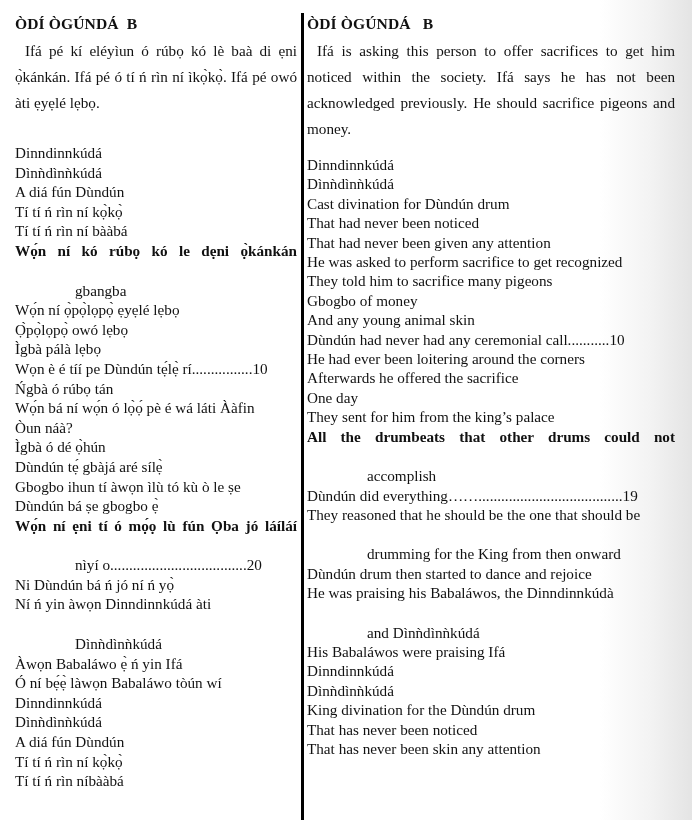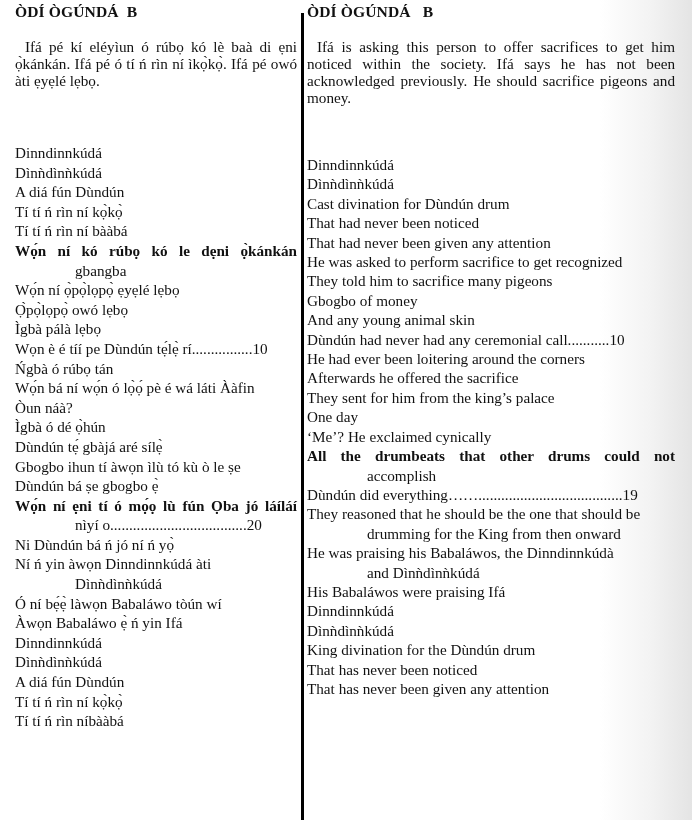--- a/index.html
+++ b/index.html
@@ -32,33 +32,33 @@
     .divider {
       position: absolute;
       left: 301px;
       top: 13px;
       width: 3px;
       height: 807px;
       background: #000;
     }
     .title {
       position: absolute;
-      top: 2px;
+      top: 14px;
       font-weight: bold;
       font-size: 15.6px;
       line-height: 20px;
       white-space: pre;
       letter-spacing: 0.1px;
     }
     .intro {
       position: absolute;
       top: 38px;
       text-align: justify;
       text-indent: 10px;
-      line-height: 17px;
+      line-height: 26px;
     }
     .col-left .intro { width: 282px; }
     .col-right .intro { width: 368px; }
     .verses {
       position: absolute;
       margin: 0;
       padding: 0;
       list-style: none;
     }
     .col-left .verses { top: 143px; width: 282px; }
@@ -69,20 +69,21 @@
       white-space: nowrap;
     }
     .verse.justify {
       white-space: normal;
       text-align: justify;
       text-align-last: justify;
       font-weight: bold;
     }
     .verse.indent {
       padding-left: 60px;
+      margin-top: 20px;
     }
     .col-right .verse { line-height: 19.4px; min-height: 19.4px; }
   </style>
 </head>
 <body>
 
 <div class="col col-left">
   <div class="title">ÒDÍ ÒGÚNDÁ  B</div>
   <div class="intro">Ifá pé kí eléyìun ó rúbọ kó lè baà di ẹni ọ̀kánkán. Ifá pé ó tí ń rìn ní ìkọ̀kọ̀. Ifá pé owó àti ẹyẹlé lẹbọ.</div>
   <ul class="verses">
@@ -102,22 +103,22 @@
     <li class="verse">Òun náà?</li>
     <li class="verse">Ìgbà ó dé ọ̀hún</li>
     <li class="verse">Dùndún tẹ́ gbàjá aré sílẹ̀</li>
     <li class="verse">Gbogbo ihun tí àwọn ìlù tó kù ò le ṣe</li>
     <li class="verse">Dùndún bá ṣe gbogbo ẹ̀</li>
     <li class="verse justify">Wọ́n ní ẹni tí ó mọ́ọ lù fún Ọba jó láíláí</li>
     <li class="verse indent">nìyí o....................................20</li>
     <li class="verse">Ni Dùndún bá ń jó ní ń yọ̀</li>
     <li class="verse">Ní ń yin àwọn Dinndinnkúdá àti</li>
     <li class="verse indent">Dìnǹdìnǹkúdá</li>
+    <li class="verse">Àwọn Babaláwo ẹ̀ ń yin Ifá</li>
     <li class="verse">Ó ní bẹ́ẹ̀ làwọn Babaláwo tòún wí</li>
-    <li class="verse">Àwọn Babaláwo ẹ̀ ń yin Ifá</li>
     <li class="verse">Dinndinnkúdá</li>
     <li class="verse">Dìnǹdìnǹkúdá</li>
     <li class="verse">A diá fún Dùndún</li>
     <li class="verse">Tí tí ń rìn ní kọ̀kọ̀</li>
     <li class="verse">Tí tí ń rìn níbààbá</li>
   </ul>
 </div>
 
 <div class="divider"></div>
 
@@ -130,30 +131,30 @@
     <li class="verse">Cast divination for Dùndún drum</li>
     <li class="verse">That had never been noticed</li>
     <li class="verse">That had never been given any attention</li>
     <li class="verse">He was asked to perform sacrifice to get recognized</li>
     <li class="verse">They told him to sacrifice many pigeons</li>
     <li class="verse">Gbogbo of money</li>
     <li class="verse">And any young animal skin</li>
     <li class="verse">Dùndún had  never had any ceremonial call...........10</li>
     <li class="verse">He had ever been loitering around the corners</li>
     <li class="verse">Afterwards he offered the sacrifice</li>
+    <li class="verse">One day</li>
     <li class="verse">They sent for him from the king’s palace</li>
-    <li class="verse">One day</li>
-    <li class="verse">‘Me’? He exclaimed cynically</li>
     <li class="verse justify">All the drumbeats that other drums could not</li>
     <li class="verse indent">accomplish</li>
     <li class="verse">Dùndún did everything……......................................19</li>
     <li class="verse">They reasoned that he should be the one that should be</li>
     <li class="verse indent">drumming for the King from then onward</li>
+    <li class="verse">Dùndún drum then started to dance and rejoice</li>
     <li class="verse">He was praising his Babaláwos, the Dinndinnkúdà</li>
     <li class="verse indent">and Dìnǹdìnǹkúdá</li>
     <li class="verse">His Babaláwos were praising Ifá</li>
     <li class="verse">Dinndinnkúdá</li>
     <li class="verse">Dìnǹdìnǹkúdá</li>
     <li class="verse">King divination for the Dùndún drum</li>
     <li class="verse">That has never been noticed</li>
-    <li class="verse">That has never been given any attention</li>
+    <li class="verse">That has never been skin any attention</li>
   </ul>
 </div>
 
 </body></html>

